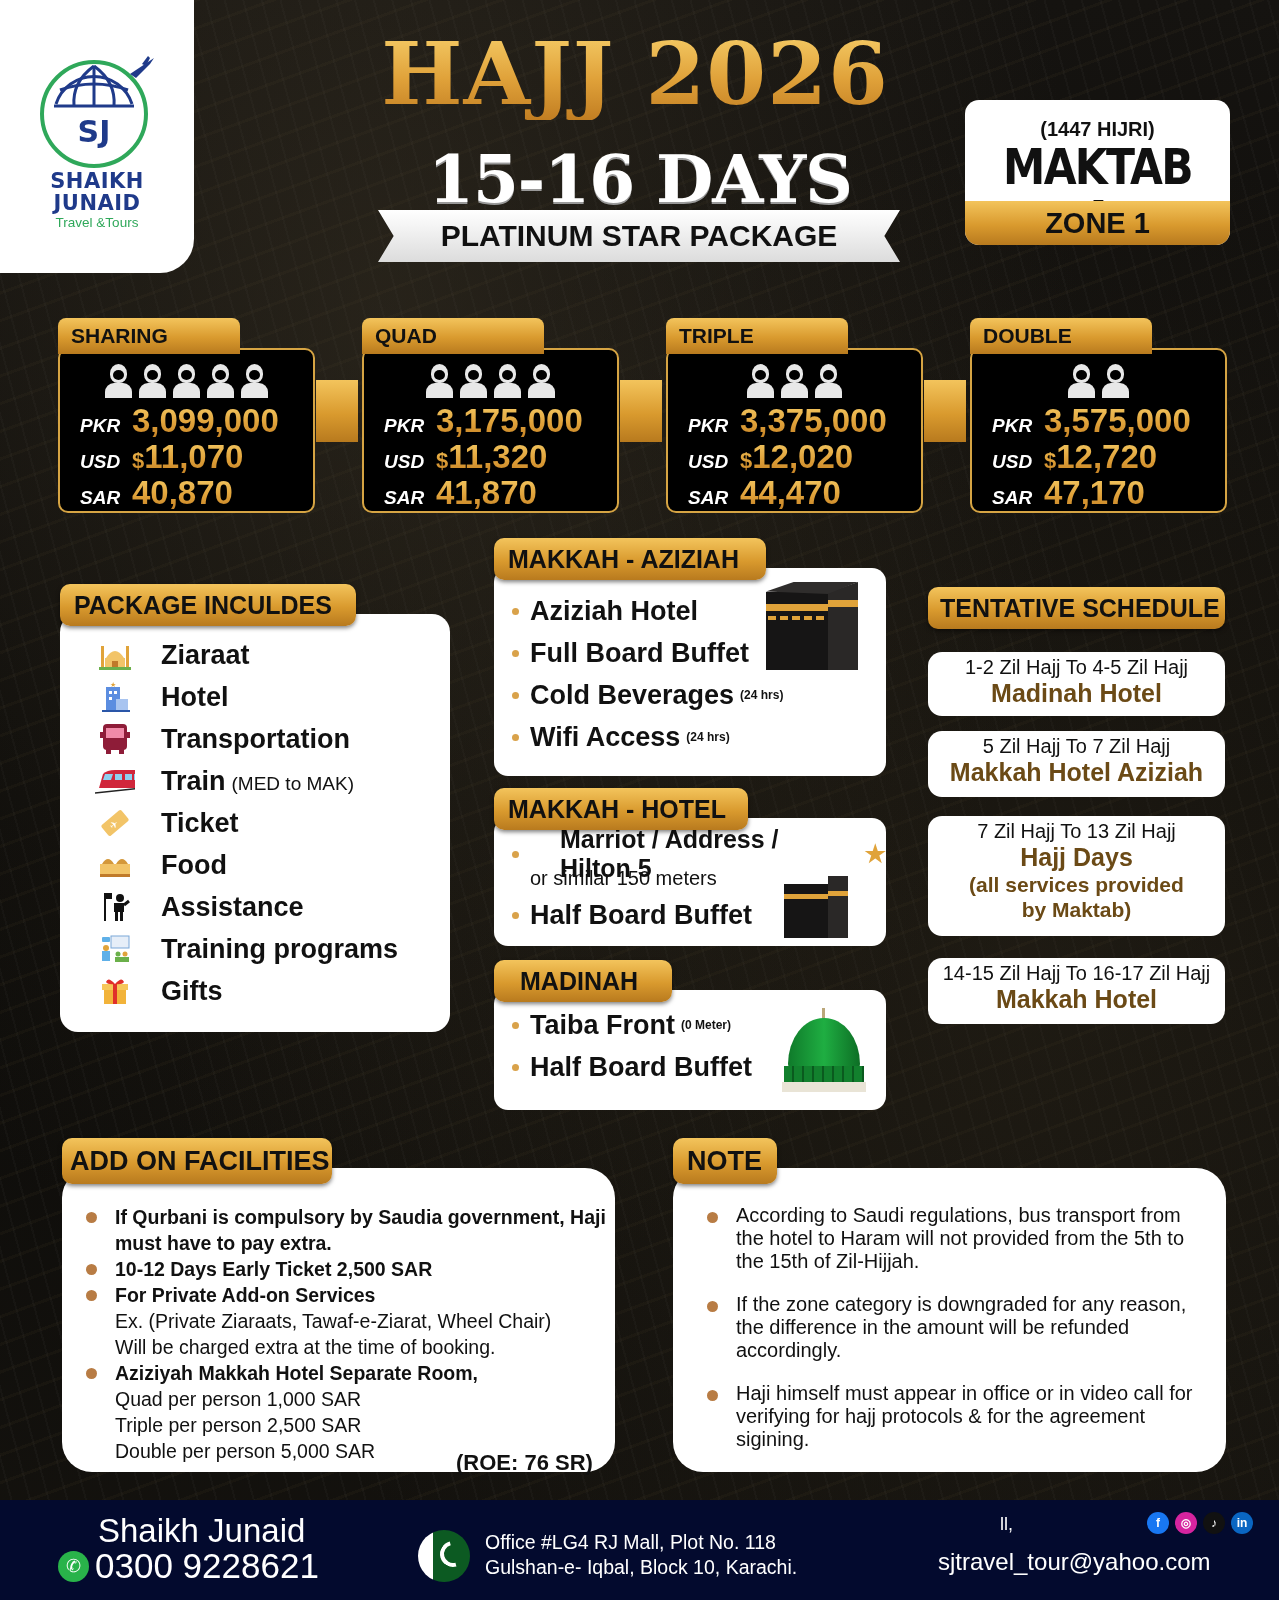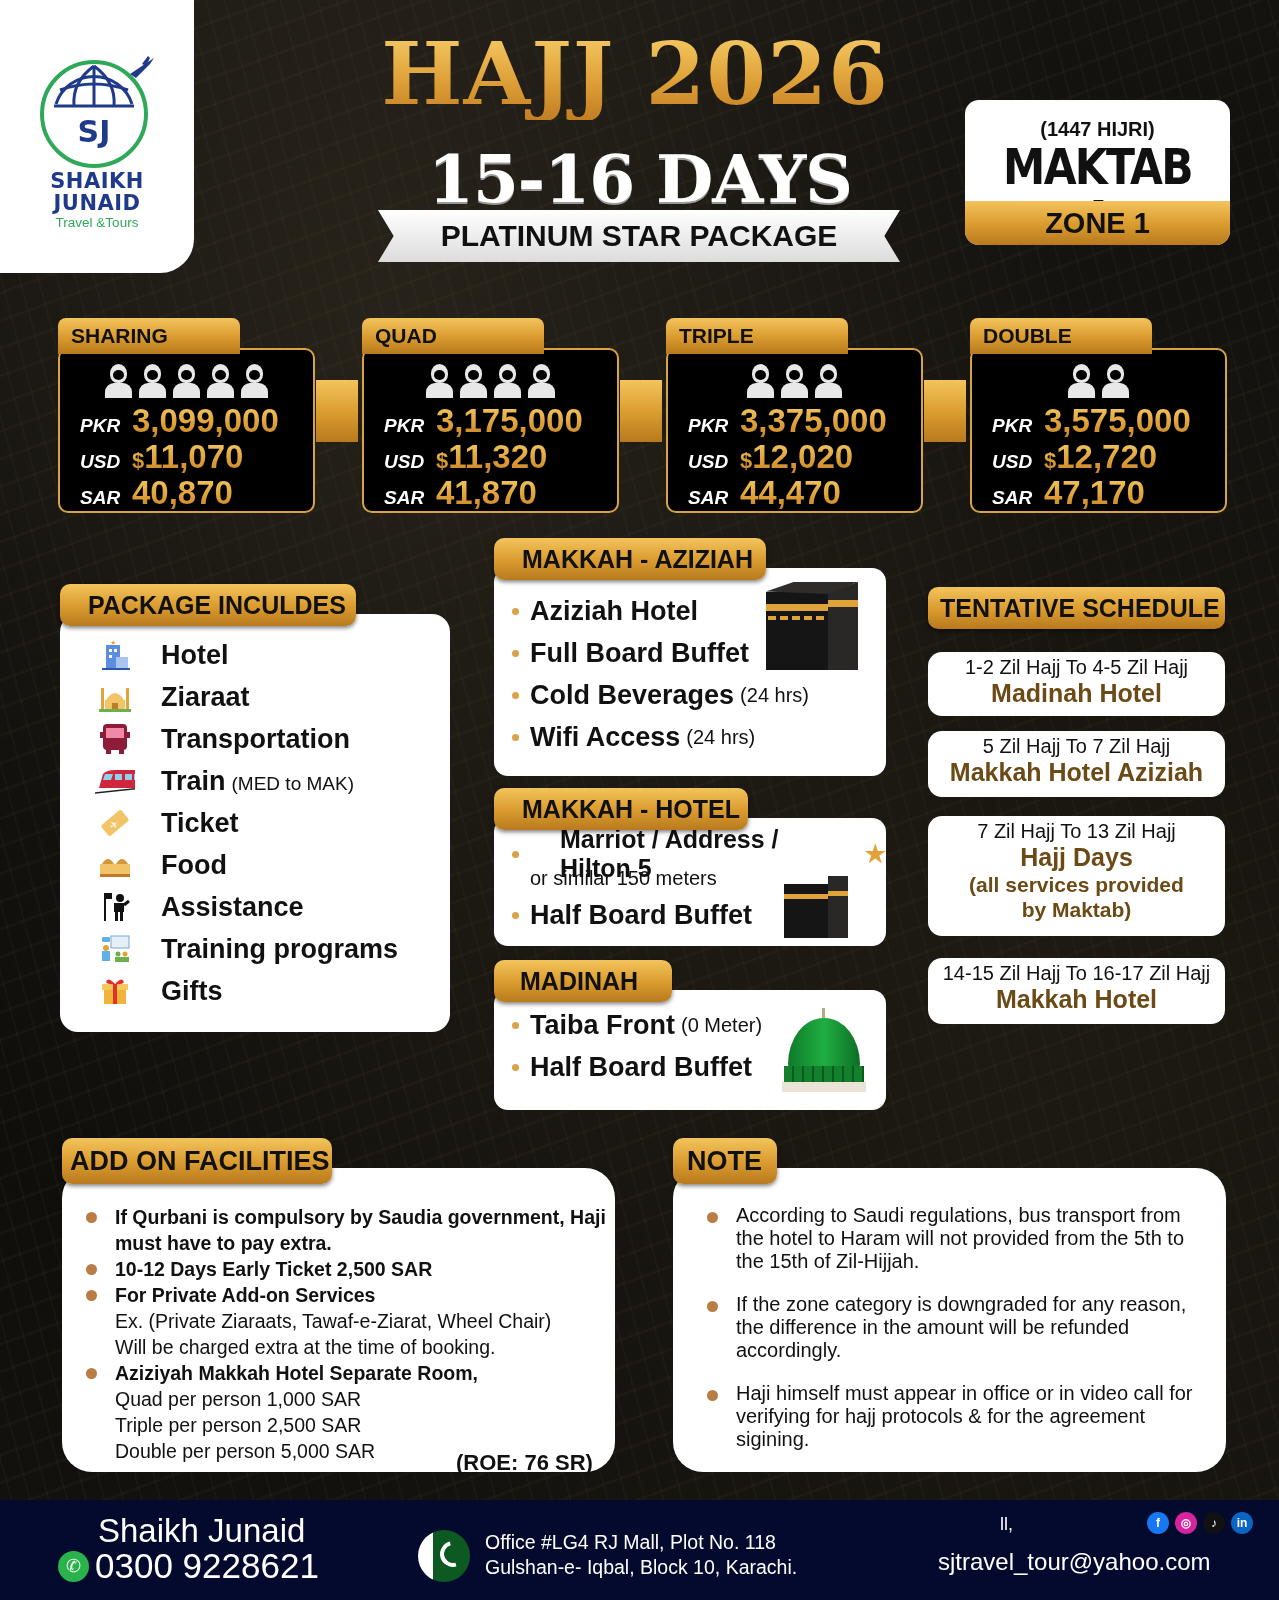--- a/index.html
+++ b/index.html
@@ -82,36 +82,36 @@
     .person .body { position: absolute; left: 0; top: 19px; width: 27px; height: 15px; border-radius: 9px 9px 0 0; background: #e8e8e8; }
     .prow { display: flex; align-items: baseline; padding-left: 20px; height: 36px; }
     .prow .cur { color: #fff; font-weight: bold; font-size: 19px; width: 52px; font-style: italic; }
     .prow .amt { font-weight: bold; font-size: 33px; }
     .prow .amt .dollar { font-size: 22px; }
     .connector { position: absolute; top: 380px; width: 42px; height: 62px; }
 
     
     .sec-tab {
       position: absolute; height: 42px; border-radius: 10px;
-      font-weight: bold; font-size: 25px; line-height: 42px; padding-left: 28px; color: #111;
+      font-weight: bold; font-size: 25px; line-height: 42px; padding-left: 14px; color: #111;
       box-shadow: 0 2px 4px rgba(0,0,0,0.5);
     }
     .white-card { position: absolute; background: #fff; border-radius: 18px; }
 
     
     .inc-list { position: absolute; left: 35px; top: 20px; }
     .inc-item { display: flex; align-items: center; height: 42px; }
     .inc-icon { width: 40px; height: 34px; margin-right: 26px; position: relative; display: flex; align-items: center; justify-content: center; }
     .inc-label { font-weight: bold; font-size: 27px; color: #111; }
     .inc-note { font-weight: normal; font-size: 19px; margin-left: 6px; }
 
     
     .bullet-item { display: flex; align-items: center; font-weight: bold; font-size: 27px; color: #111; height: 42px; }
     .bdot { width: 7px; height: 7px; border-radius: 50%; background: #d9a24a; margin-right: 11px; flex: none; }
-    .bsmall { font-weight: normal; font-size: 20px; margin-left: 6px; }
+    .bsmall { font-weight: bold; font-size: 12px; margin-left: 6px; }
 
     .kaaba { position: absolute; }
     .kaaba .front { position: absolute; background: #161515; }
     .kaaba .side { position: absolute; background: #2a2827; }
     .kaaba .band { position: absolute; background: #e0a33a; }
 
     
     .sched {
       position: absolute; left: 928px; width: 297px; background: #fff; border-radius: 14px; text-align: center;
     }
@@ -323,47 +323,47 @@
     </div>
   </div>
 <div class="connector gold-grad" style="left:316px"></div>
 <div class="connector gold-grad" style="left:620px"></div>
 <div class="connector gold-grad" style="left:924px"></div>
 
 <div class="white-card" style="left:60px; top:614px; width:390px; height:418px;">
   <div class="inc-list" id="inc-list">
       <div class="inc-item">
         <span class="inc-icon">
+          <svg width="32" height="30">
+            <rect x="2" y="6" width="3" height="22" fill="#e0a33a"></rect>
+            <rect x="27" y="6" width="3" height="22" fill="#e0a33a"></rect>
+            <path d="M7 18 Q16 4 25 18 Z" fill="#f2c468"></path>
+            <rect x="6" y="18" width="20" height="10" fill="#f2c468"></rect>
+            <rect x="13" y="21" width="6" height="7" fill="#c07a2a"></rect>
+            <rect x="0" y="27" width="32" height="3" fill="#6bb04a"></rect>
+          </svg>
+        </span>
+        <span class="inc-label"><span>Ziaraat</span></span>
+      </div>
+      <div class="inc-item">
+        <span class="inc-icon">
           <svg width="30" height="32">
             <rect x="6" y="6" width="14" height="24" fill="#5b8de0"></rect>
             <rect x="16" y="18" width="12" height="12" fill="#a8c4f0"></rect>
             <rect x="9" y="10" width="3" height="3" fill="#fff"></rect>
             <rect x="14" y="10" width="3" height="3" fill="#fff"></rect>
             <rect x="9" y="16" width="3" height="3" fill="#fff"></rect>
             <line x1="2" y1="30" x2="30" y2="30" stroke="#2a56a8" stroke-width="2"></line>
             <text x="10" y="6" font-size="7" fill="#e0a33a">★</text>
           </svg>
         </span>
         <span class="inc-label"><span>Hotel</span></span>
       </div>
       <div class="inc-item">
         <span class="inc-icon">
-          <svg width="32" height="30">
-            <rect x="2" y="6" width="3" height="22" fill="#e0a33a"></rect>
-            <rect x="27" y="6" width="3" height="22" fill="#e0a33a"></rect>
-            <path d="M7 18 Q16 4 25 18 Z" fill="#f2c468"></path>
-            <rect x="6" y="18" width="20" height="10" fill="#f2c468"></rect>
-            <rect x="13" y="21" width="6" height="7" fill="#c07a2a"></rect>
-            <rect x="0" y="27" width="32" height="3" fill="#6bb04a"></rect>
-          </svg>
-        </span>
-        <span class="inc-label"><span>Ziaraat</span></span>
-      </div>
-      <div class="inc-item">
-        <span class="inc-icon">
           <svg width="32" height="34">
             <rect x="4" y="2" width="24" height="26" rx="4" fill="#8e1c38"></rect>
             <rect x="7" y="6" width="18" height="10" fill="#f08aa8"></rect>
             <rect x="1" y="10" width="3" height="6" fill="#8e1c38"></rect>
             <rect x="28" y="10" width="3" height="6" fill="#8e1c38"></rect>
             <rect x="7" y="27" width="5" height="5" fill="#8e1c38"></rect>
             <rect x="20" y="27" width="5" height="5" fill="#8e1c38"></rect>
           </svg>
         </span>
         <span class="inc-label"><span>Transportation</span></span>

